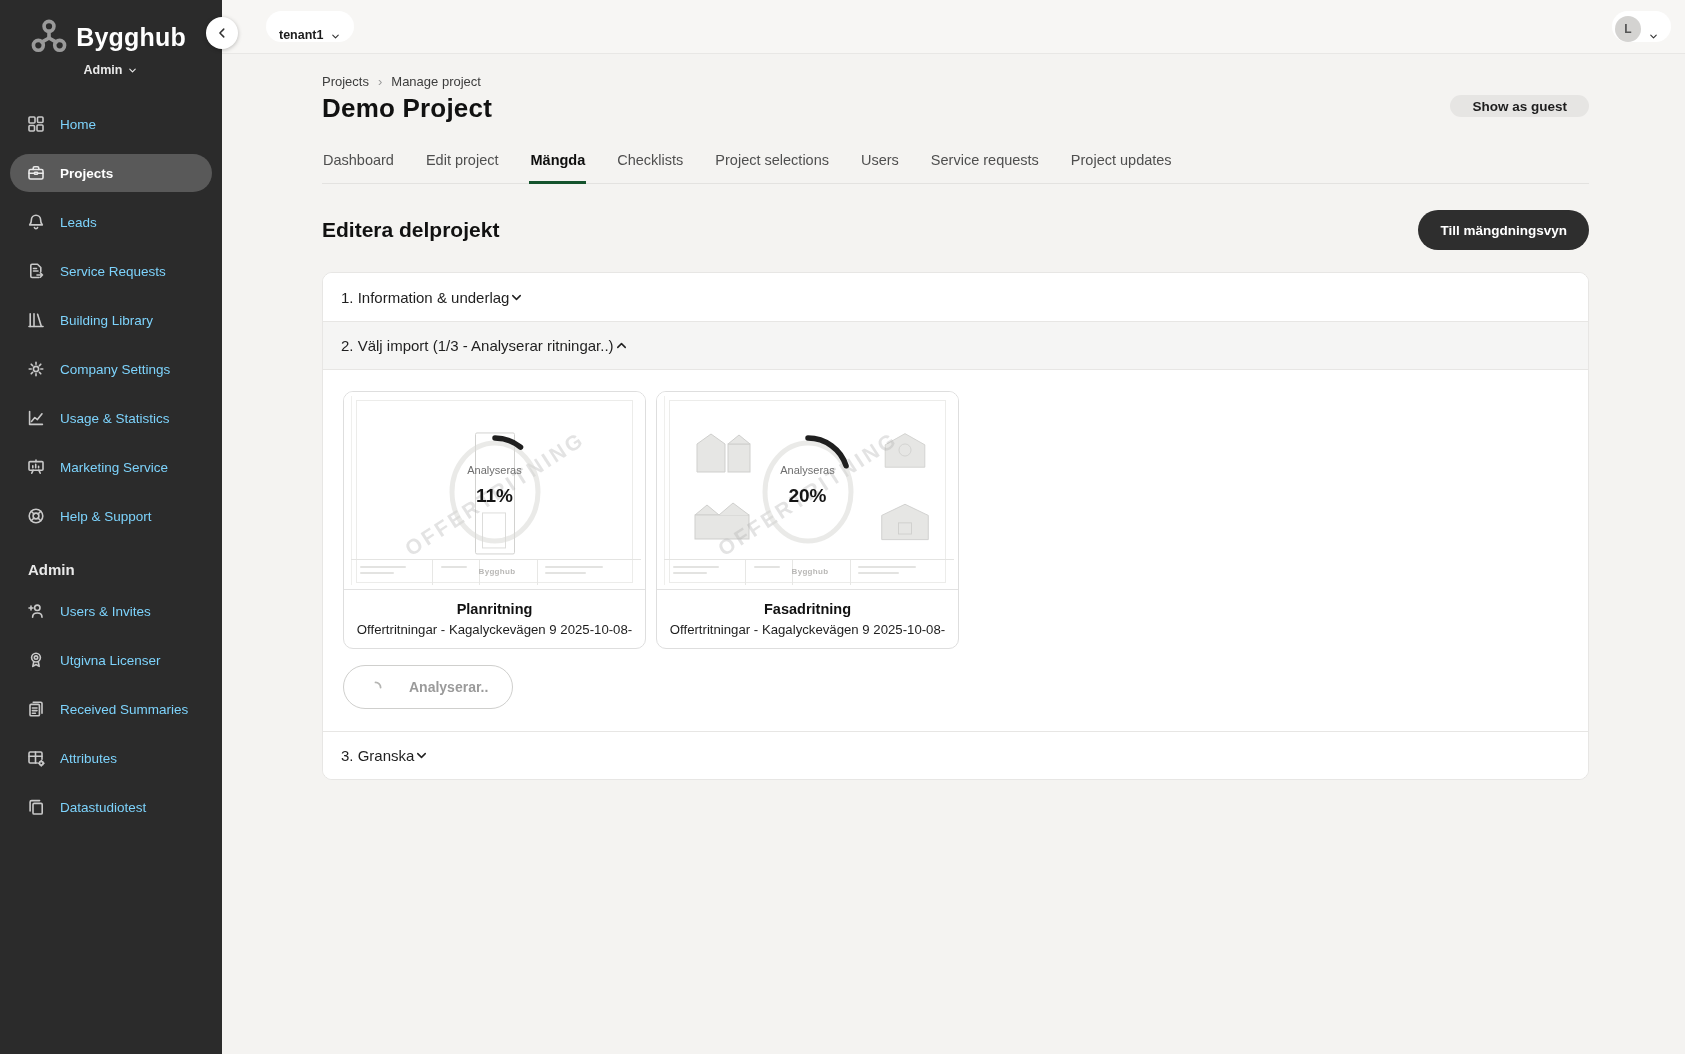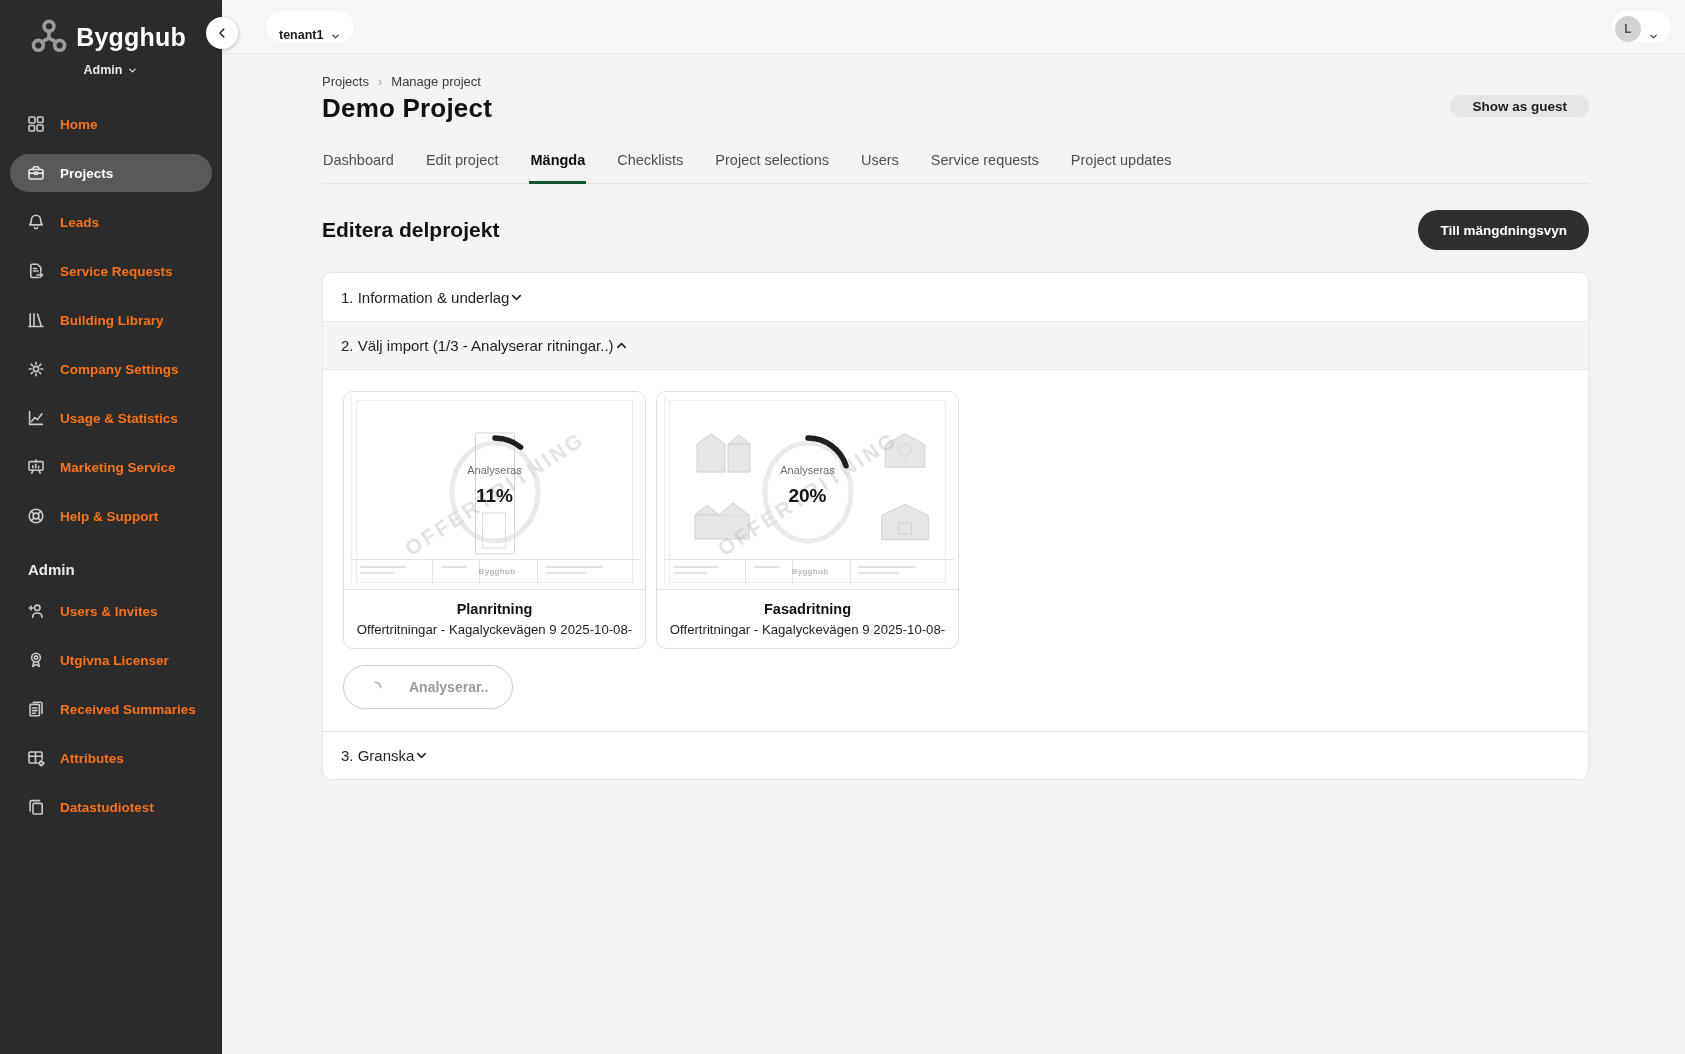--- a/index.html
+++ b/index.html
@@ -5,21 +5,21 @@
   * { margin:0; padding:0; box-sizing:border-box; }
   html,body { width:1685px; height:1054px; overflow:hidden; }
   body { font-family:"Liberation Sans", sans-serif; background:#f4f3f1; display:flex; }
 
   
   .sidebar { width:222px; min-width:222px; height:100%; background:#2b2b2b; color:#e3e3e3; position:relative; padding-top:14px; }
   .brand { display:flex; align-items:center; justify-content:center; gap:8px; padding:4px 10px 0 4px; }
   .brand-name { color:#fff; font-size:25px; font-weight:bold; letter-spacing:.2px; }
   .role-row { display:flex; align-items:center; justify-content:center; gap:5px; margin-top:7px; color:#e9e9e9; font-size:12.5px; font-weight:600; cursor:pointer; }
   .nav { margin-top:28px; padding:0 10px; }
-  .nav-item { display:flex; align-items:center; gap:14px; height:38px; margin-bottom:11px; padding:0 16px; border-radius:19px; font-size:13.5px; font-weight:700; color:#f97316; cursor:pointer; }
+  .nav-item { display:flex; align-items:center; gap:14px; height:38px; margin-bottom:11px; padding:0 16px; border-radius:19px; font-size:13.5px; font-weight:400; color:#7dd3fc; cursor:pointer; }
   .nav-item.active { background:#595959; font-weight:700; color:#fff; }
   .icn { width:20px; height:20px; flex:0 0 20px; stroke:#c9c9c9; fill:none; stroke-width:1.6; stroke-linecap:round; stroke-linejoin:round; }
   .nav-item.active .icn { stroke:#e9e9e9; }
   .admin-label { margin:26px 0 14px 18px; font-size:15px; font-weight:700; color:#e9e9e9; }
   .collapse-btn { position:absolute; top:17px; right:-16px; width:32px; height:32px; border-radius:50%; background:#fff; box-shadow:0 1px 4px rgba(0,0,0,.25); display:flex; align-items:center; justify-content:center; cursor:pointer; z-index:5; }
   .collapse-btn svg { width:14px; height:14px; stroke:#333; fill:none; stroke-width:2.2; stroke-linecap:round; stroke-linejoin:round; }
 
   
   .main { flex:1; display:flex; flex-direction:column; height:100%; }
   .topbar { height:54px; background:#f7f6f4; border-bottom:1px solid #e8e7e5; display:flex; align-items:center; justify-content:space-between; padding:0 14px 0 44px; }

